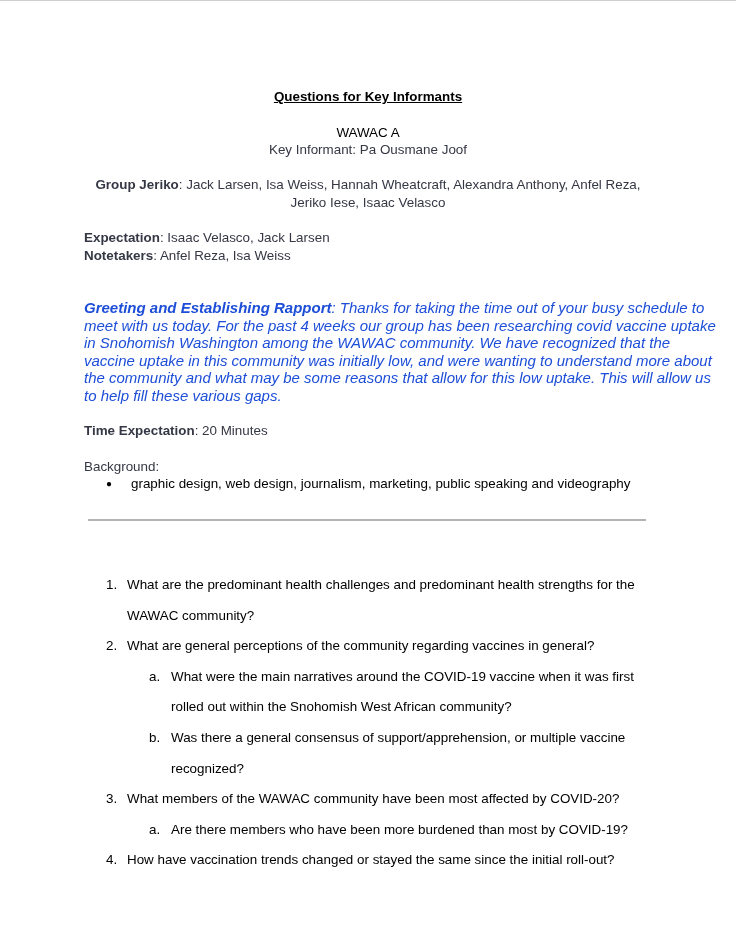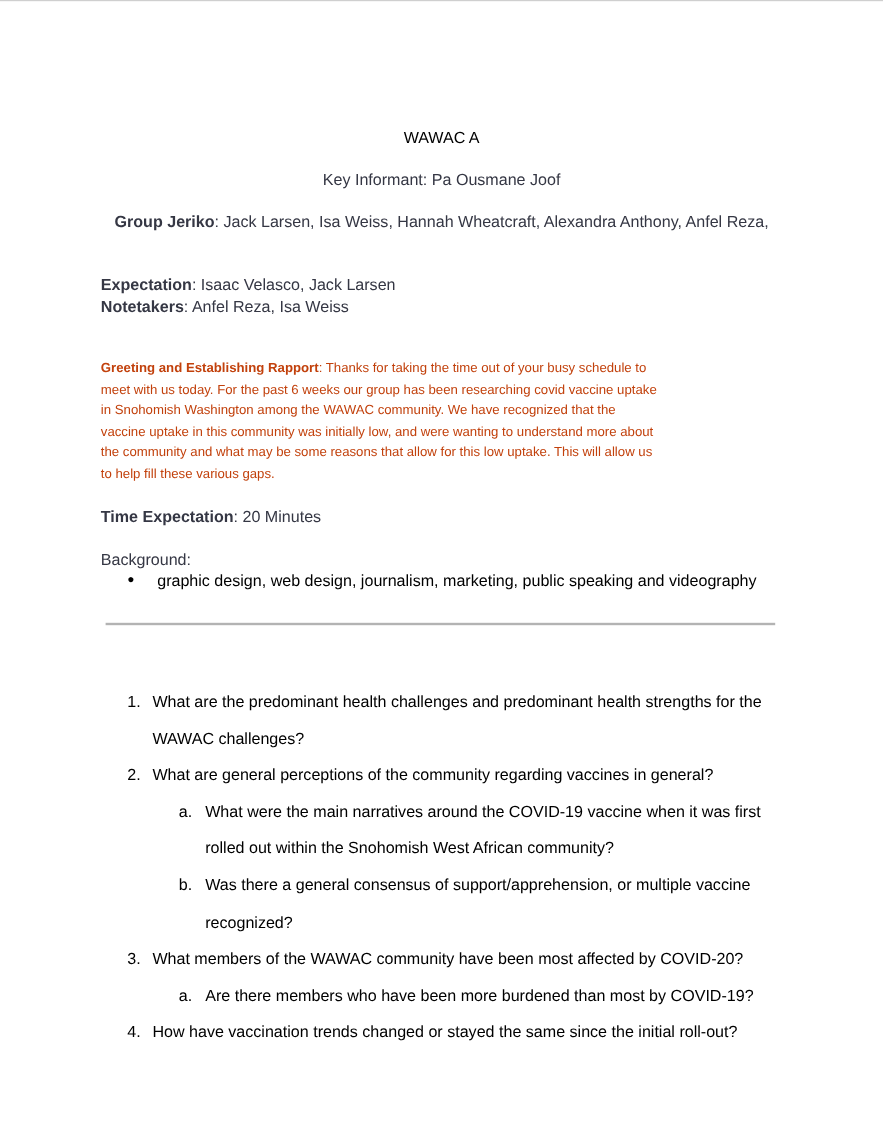--- a/index.html
+++ b/index.html
@@ -38,24 +38,25 @@
       font-weight: bold;
       text-decoration: underline;
       color: #000000;
     }
     .wawac { color: #000000; }
     b { font-weight: bold; }
     .para {
       position: absolute;
       left: 84px;
       width: 570px;
-      font-size: 11px;
+      font-size: 15px;
       line-height: 17.6px;
-      color: #c2410c;
+      color: #1d4ed8;
       white-space: normal;
+      font-style: italic;
     }
     .para span.line { display: block; white-space: nowrap; }
     .bullet-dot {
       position: absolute;
       left: 106px;
       font-size: 13.4px;
       line-height: 18px;
       color: #000;
     }
     .hr {
@@ -72,54 +73,56 @@
       line-height: 18px;
       color: #000000;
       white-space: nowrap;
     }
   </style>
 </head>
 <body>
 
 <div class="page">
 
-  <div class="t center wawac" style="top:105px;">WAWAC A</div>
+  <div class="t center title" style="top:87px;">Questions for Key Informants</div>
+  <div class="t center wawac" style="top:123px;">WAWAC A</div>
 
   <div class="t center" style="top:140px;">
     <span>Key Informant:</span>
     <span>Pa Ousmane Joof</span>
   </div>
 
   <div class="t center" style="top:175px;"><b>Group Jeriko</b><span>: Jack Larsen, Isa Weiss, Hannah Wheatcraft, Alexandra Anthony, Anfel Reza,</span></div>
+  <div class="t center" style="top:193px;">Jeriko Iese, Isaac Velasco</div>
 
   <div class="t" style="left:84px; top:228px;"><b>Expectation</b><span>: Isaac Velasco, Jack Larsen</span></div>
   <div class="t" style="left:84px; top:246px;"><b>Notetakers</b><span>: Anfel Reza, Isa Weiss</span></div>
 
   <div class="para" style="top:298px;">
     <span class="line"><b>Greeting and Establishing Rapport</b><span>: Thanks for taking the time out of your busy schedule to</span></span>
-    <span class="line">meet with us today. For the past 6 weeks our group has been researching covid vaccine uptake</span>
+    <span class="line">meet with us today. For the past 4 weeks our group has been researching covid vaccine uptake</span>
     <span class="line">in Snohomish Washington among the WAWAC community. We have recognized that the</span>
     <span class="line">vaccine uptake in this community was initially low, and were wanting to understand more about</span>
     <span class="line">the community and what may be some reasons that allow for this low uptake. This will allow us</span>
     <span class="line">to help fill these various gaps.</span>
   </div>
 
   <div class="t" style="left:84px; top:421px;"><b>Time Expectation</b><span>: 20 Minutes</span></div>
 
   <div class="t" style="left:84px; top:457px;">Background:</div>
   <div class="bullet-dot" style="top:474px; font-size:10px;">●</div>
   <div class="t" style="left:131px; top:474px; color:#000;">graphic design, web design, journalism, marketing, public speaking and videography</div>
 
   <div class="hr"></div>
 
   <div>
 
     <div class="li" style="left:106px; top:575px;">1.</div>
     <div class="li" style="left:127px; top:575px;">What are the predominant health challenges and predominant health strengths for the</div>
-    <div class="li" style="left:127px; top:606px;">WAWAC challenges?</div>
+    <div class="li" style="left:127px; top:606px;">WAWAC community?</div>
 
     <div class="li" style="left:106px; top:636px;">2.</div>
     <div class="li" style="left:127px; top:636px;">What are general perceptions of the community regarding vaccines in general?</div>
 
     <div class="li" style="left:149px; top:667px;">a.</div>
     <div class="li" style="left:171px; top:667px;">What were the main narratives around the COVID-19 vaccine when it was first</div>
     <div class="li" style="left:171px; top:697px;">rolled out within the Snohomish West African community?</div>
 
     <div class="li" style="left:149px; top:728px;">b.</div>
     <div class="li" style="left:171px; top:728px;">Was there a general consensus of support/apprehension, or multiple vaccine</div>

